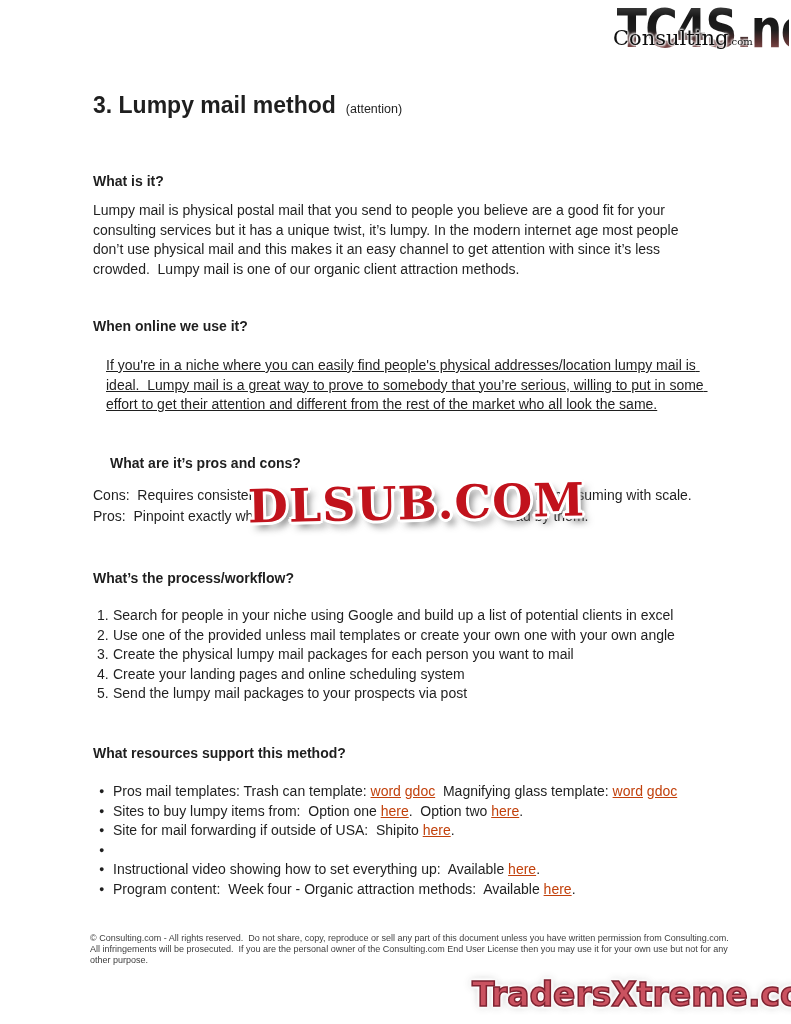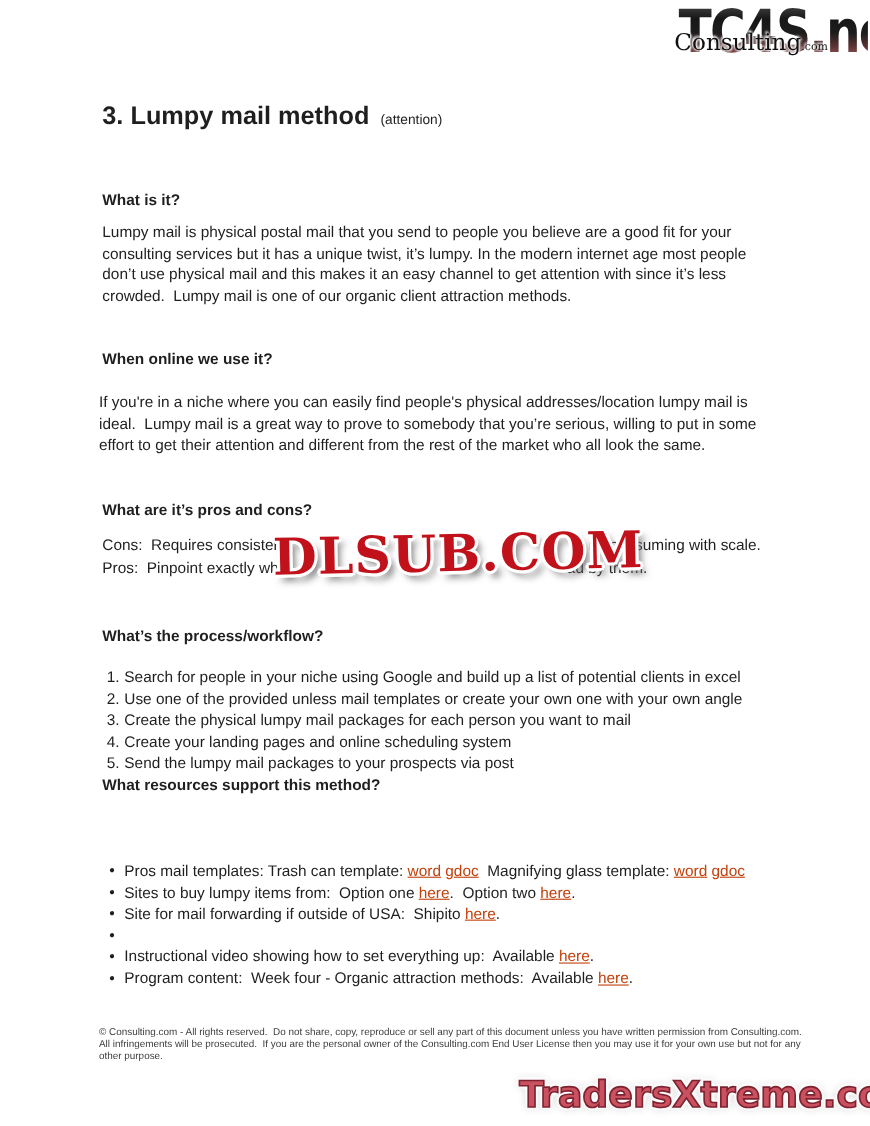--- a/index.html
+++ b/index.html
@@ -25,26 +25,26 @@
   }
   .consulting .tld{font-size:10px;}
 
   
   .t-title{top:92px;left:93px;white-space:nowrap;}
   .title-main{font-size:23px;font-weight:bold;text-align:center;}
   .title-suffix{font-size:12.5px;margin-left:10px;}
   .hd{font-weight:bold;font-size:14px;line-height:19px;white-space:nowrap;}
   .t-h1{top:172px;left:93px;}
   .t-h2{top:317px;left:93px;}
-  .t-h3{top:454px;left:93px;}
+  .t-h3{top:454px;left:110px;}
   .t-h4{top:569px;left:93px;}
-  .t-h5{top:704px;left:93px;}
+  .t-h5{top:744px;left:93px;}
   .para{font-size:14px;line-height:19.5px;width:618px;white-space:pre-wrap;}
   .t-p1{top:201px;left:93px;}
-  .t-p2{top:356px;left:90px;}
+  .t-p2{top:356px;left:106px;text-decoration:underline;}
 
   .t-pc{top:485px;left:93px;font-size:14px;line-height:21px;}
   .pc-line{white-space:pre;}
   .gap-p{display:inline-block;width:262px;}
   .gap-c{display:inline-block;width:282px;}
 
   .t-ol{top:606px;left:93px;}
   .t-ul{top:782px;left:93px;}
   .li{display:flex;font-size:14px;line-height:19.6px;white-space:pre;}
   .num{flex:0 0 20px;box-sizing:border-box;padding-left:4px;}

